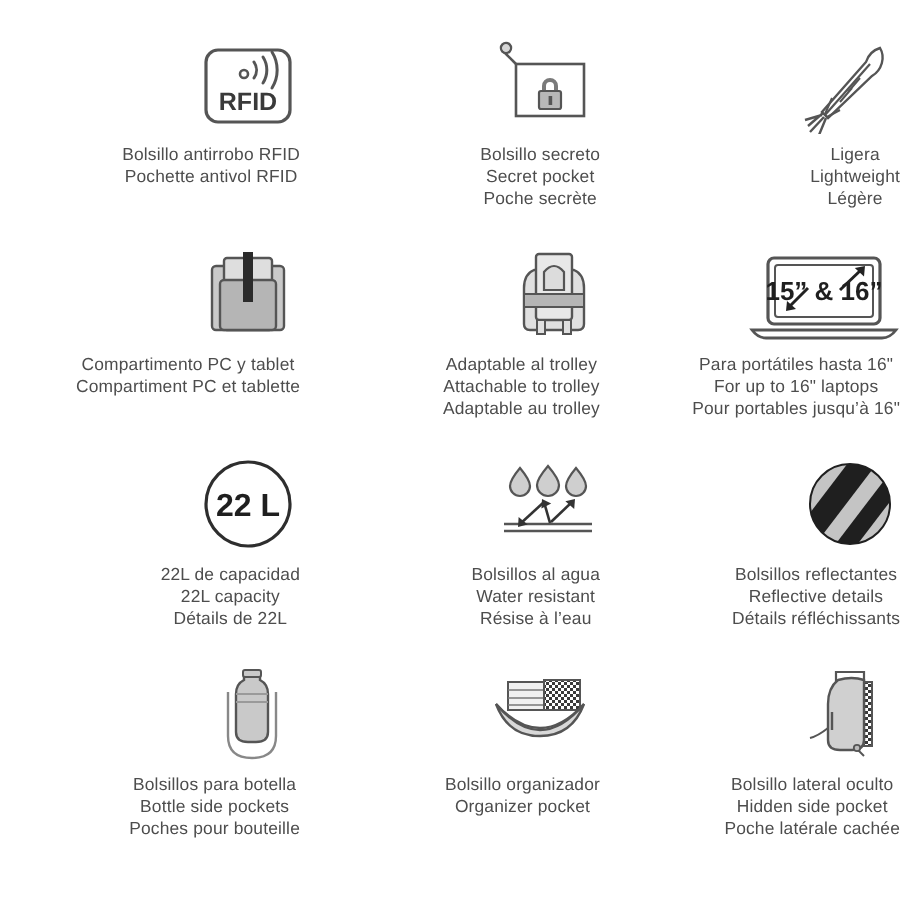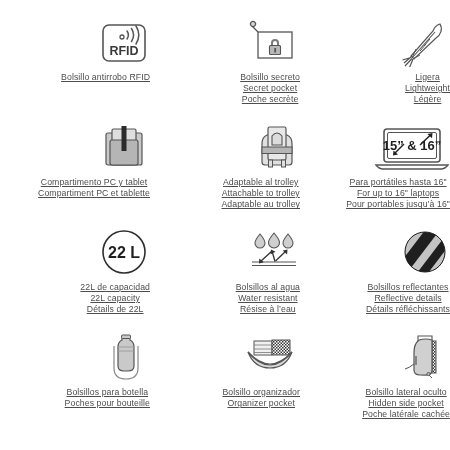--- a/index.html
+++ b/index.html
@@ -35,21 +35,20 @@
     align-items: center;
     justify-content: center;
   }
   .caption {
     margin-top: 4px;
     text-align: center;
     font-size: 8.7px;
     line-height: 11.2px;
     color: #4d4d4d;
     letter-spacing: 0.01em;
-    text-decoration: underline;
   }
   .caption div { white-space: nowrap; }
 </style>
 </head>
 <body>
 
 <div class="sheet">
 
   <div class="cell">
     <div class="icon-box">
@@ -57,20 +56,21 @@
         <path d="M6 6 h30 a6 6 0 0 1 6 6 v24 a6 6 0 0 1 -6 6 h-30 a6 6 0 0 1 -6 -6 v-24 a6 6 0 0 1 6 -6 z" fill="none" stroke="#555" stroke-width="1.6" transform="translate(3,0)"></path>
         <circle cx="22" cy="18" r="2" fill="none" stroke="#555" stroke-width="1.3"></circle>
         <path d="M27 20 a7 7 0 0 0 0 -8" fill="none" stroke="#555" stroke-width="1.5" stroke-linecap="round"></path>
         <path d="M31.5 22.5 a12 12 0 0 0 0 -13" fill="none" stroke="#555" stroke-width="1.5" stroke-linecap="round"></path>
         <path d="M36 25 a17 17 0 0 0 0 -18" fill="none" stroke="#555" stroke-width="1.5" stroke-linecap="round"></path>
         <text x="24" y="36" text-anchor="middle" font-family="Liberation Sans, sans-serif" font-size="12.5" font-weight="bold" fill="#3a3a3a">RFID</text>
       </svg>
     </div>
     <div class="caption">
       <div>Bolsillo antirrobo RFID</div>
+      <div>Pochette antivol RFID</div>
     </div>
   </div>
 
   <div class="cell">
     <div class="icon-box">
       <svg width="52" height="48" viewBox="0 0 52 48">
         <rect x="10" y="13" width="34" height="26" fill="none" stroke="#555" stroke-width="1.3"></rect>
         <path d="M10 13 L4 7" stroke="#555" stroke-width="1.3"></path>
         <path d="M3.2 3.2 a2.6 2.6 0 0 1 3.6 0 a2.6 2.6 0 0 1 0 3.6 a2.6 2.6 0 0 1 -3.6 0 a2.6 2.6 0 0 1 0 -3.6 z" fill="#d6d6d6" stroke="#555" stroke-width="1.2"></path>
         <path d="M23 24 a4 4 0 0 1 8 0 v3 h-2 v-3 a2 2 0 0 0 -4 0 v3 h-2 z" fill="#7a7a7a"></path>
@@ -219,20 +219,21 @@
     <div class="icon-box">
       <svg width="48" height="50" viewBox="0 0 48 50">
         <path d="M12 13 v22 q0 11 12 11 q12 0 12 -11 v-22" fill="none" stroke="#888" stroke-width="1.2"></path>
         <path d="M20 4 h8 v3 q4 2 4 7 v19 q0 5 -6 5 h-4 q-6 0 -6 -5 v-19 q0 -5 4 -7 z" fill="#c9c9c9" stroke="#555" stroke-width="1.2"></path>
         <rect x="19.5" y="2" width="9" height="3.5" rx="1" fill="#c9c9c9" stroke="#555" stroke-width="1"></rect>
         <path d="M16 14 h16 M16 18 h16" stroke="#9a9a9a" stroke-width="0.9"></path>
       </svg>
     </div>
     <div class="caption">
       <div>Bolsillos para botella</div>
+      <div>Bottle side pockets</div>
       <div>Poches pour bouteille</div>
     </div>
   </div>
 
   <div class="cell">
     <div class="icon-box">
       <svg width="60" height="46" viewBox="0 0 60 46">
         <defs>
           <pattern id="checker" width="3" height="3" patternUnits="userSpaceOnUse">
             <rect width="3" height="3" fill="#ffffff"></rect>

